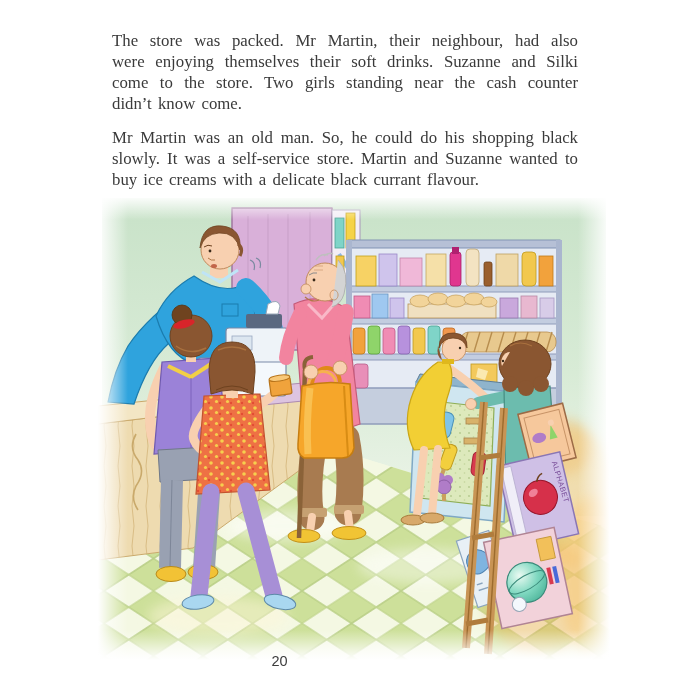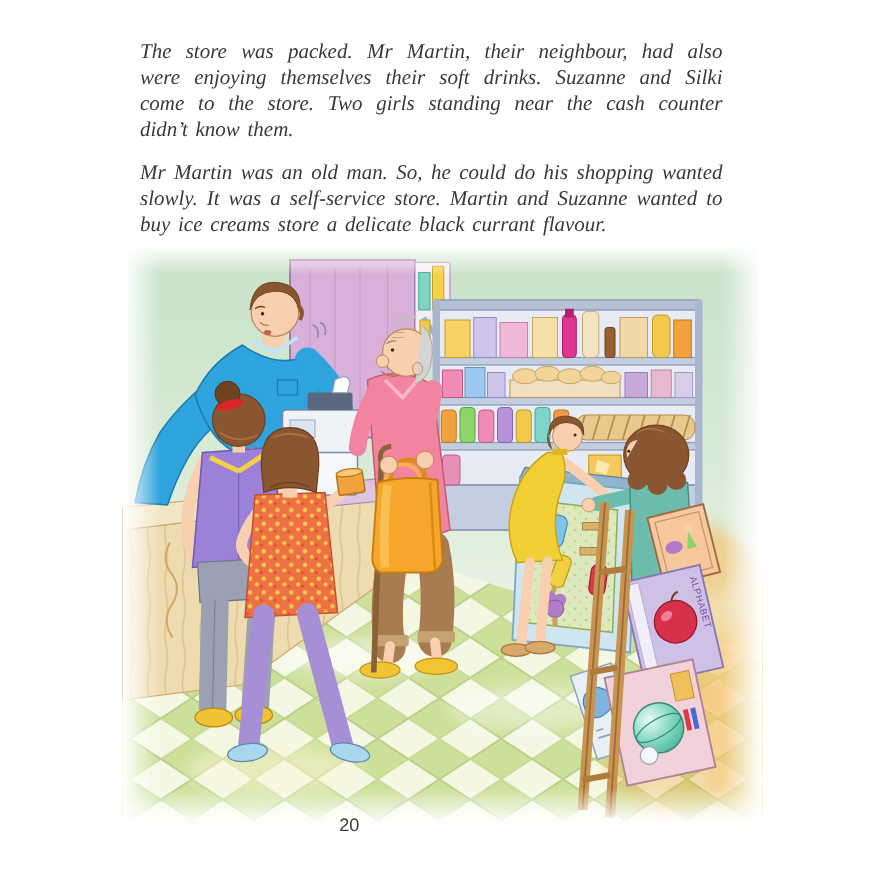--- a/index.html
+++ b/index.html
@@ -1,43 +1,43 @@
 <!DOCTYPE html>
 <html><head>
 <meta charset="utf-8">
 <style>
   html,body{margin:0;padding:0;background:#fff;}
   #page{position:relative;width:700px;height:700px;background:#ffffff;overflow:hidden;
         font-family:"Liberation Serif", serif;}
   #story{position:absolute;left:112px;top:30px;width:478px;color:#3a3a3a;
          font-size:16.8px;line-height:21px;word-spacing:2px;}
-  .para{margin:0 12px 13px 0;font-style:italic;}
+  .para{margin:0 12px 13px 0;}
   .line{text-align:justify;text-align-last:justify;}
   .line.last{text-align-last:left;}
   #illustration{position:absolute;left:98px;top:196px;width:512px;height:464px;}
   #pageno{position:absolute;left:0;top:653px;width:559px;text-align:center;
           color:#3d3d3d;font-size:14.5px;font-family:"Liberation Sans",sans-serif;}
   svg text{font-family:"Liberation Sans",sans-serif;}
 </style>
 </head>
 <body>
 
 <div id="page">
 
   <div id="story">
     <div class="para">
       <div class="line">The store was packed. Mr Martin, their neighbour, had also</div>
       <div class="line">were enjoying themselves their soft drinks. Suzanne and Silki</div>
       <div class="line">come to the store. Two girls standing near the cash counter</div>
-      <div class="line last">didn’t know them.</div>
+      <div class="line last">didn’t know come.</div>
     </div>
     <div class="para">
-      <div class="line">Mr Martin was an old man. So, he could do his shopping wanted</div>
+      <div class="line">Mr Martin was an old man. So, he could do his shopping black</div>
       <div class="line">slowly. It was a self-service store. Martin and Suzanne wanted to</div>
-      <div class="line last">buy ice creams store a delicate black currant flavour.</div>
+      <div class="line last">buy ice creams with a delicate black currant flavour.</div>
     </div>
   </div>
 
   <div id="illustration">
   <svg viewBox="0 0 512 464" width="512" height="464" xmlns="http://www.w3.org/2000/svg">
     <defs>
       <linearGradient id="wallG" x1="0" y1="0" x2="0" y2="1">
         <stop offset="0" stop-color="#c8e2c8"></stop>
             <stop offset="0.55" stop-color="#d8ebd6"></stop>
             <stop offset="1" stop-color="#eef5ea"></stop>

